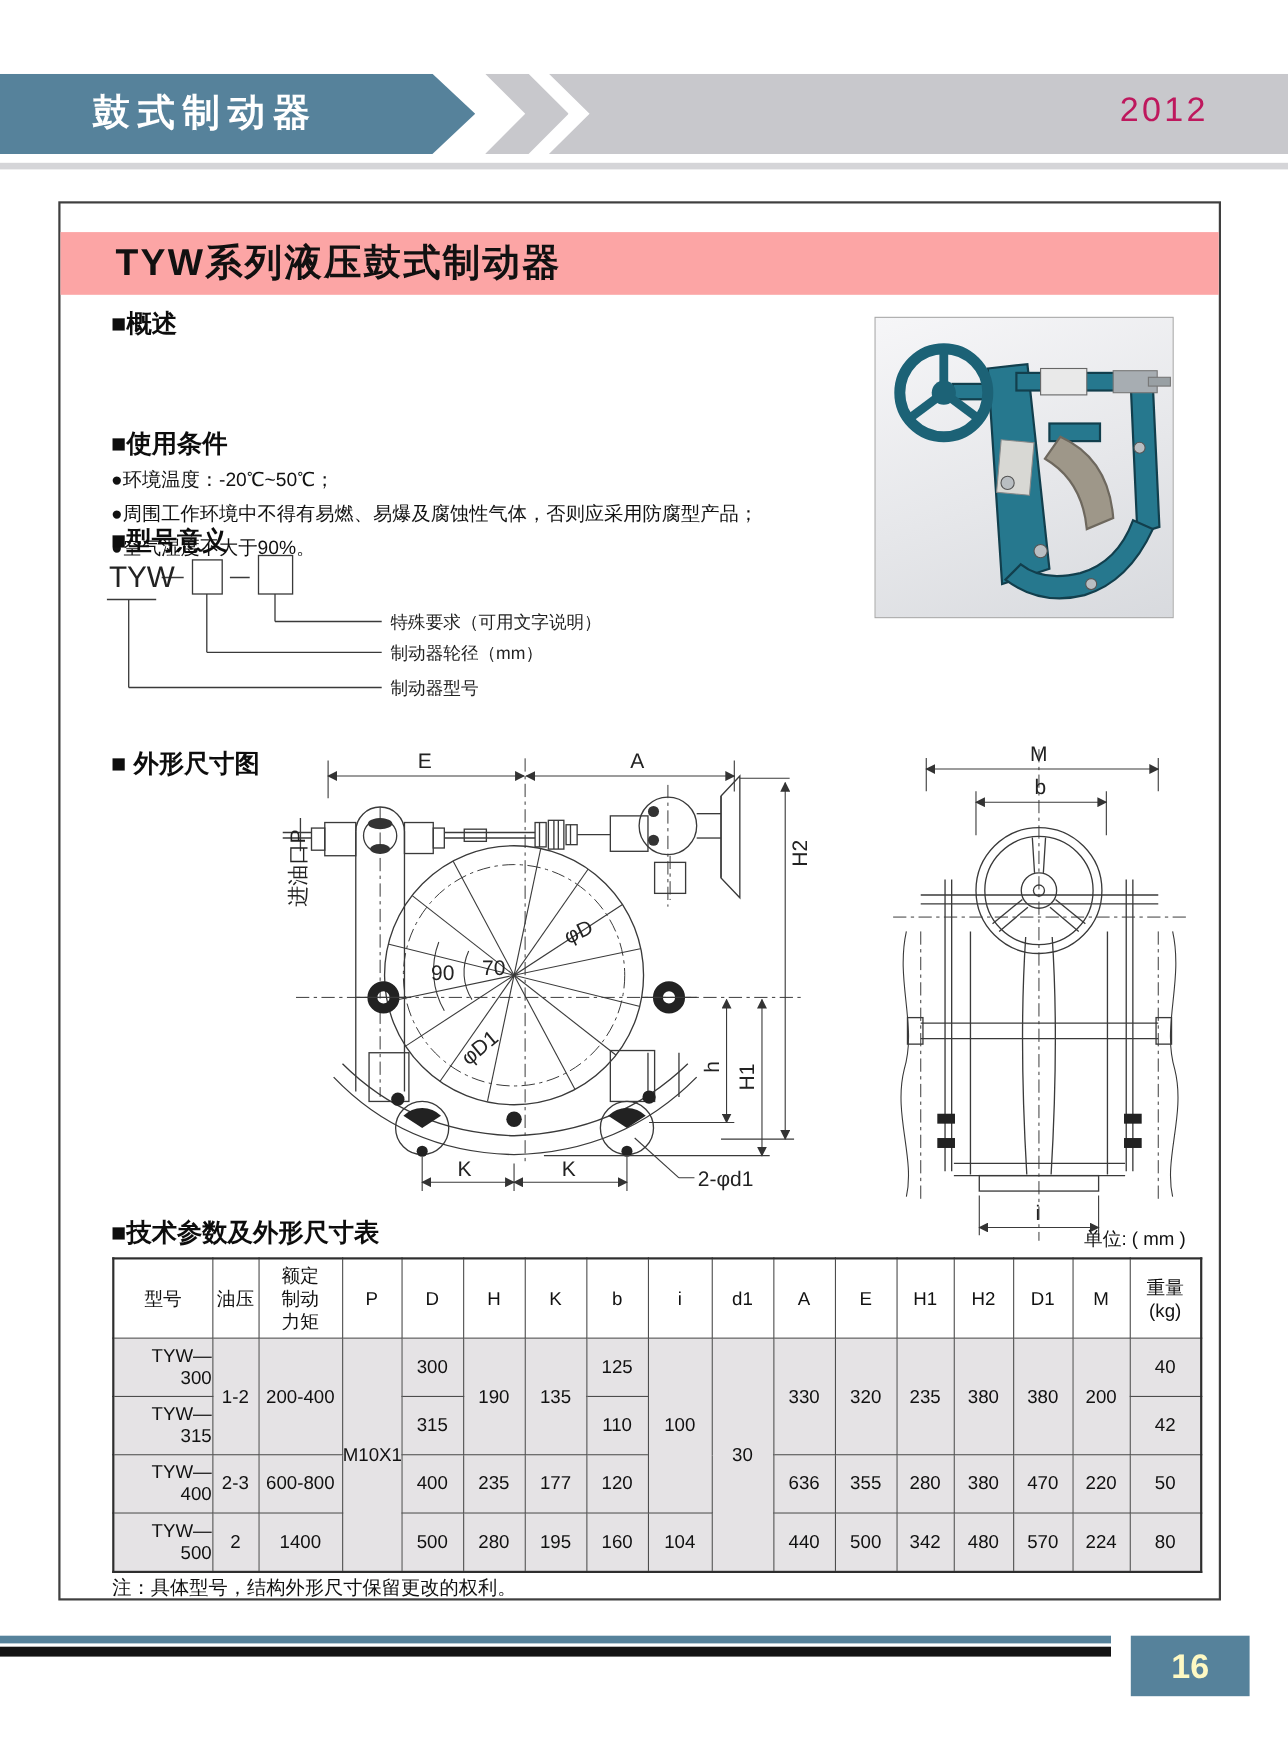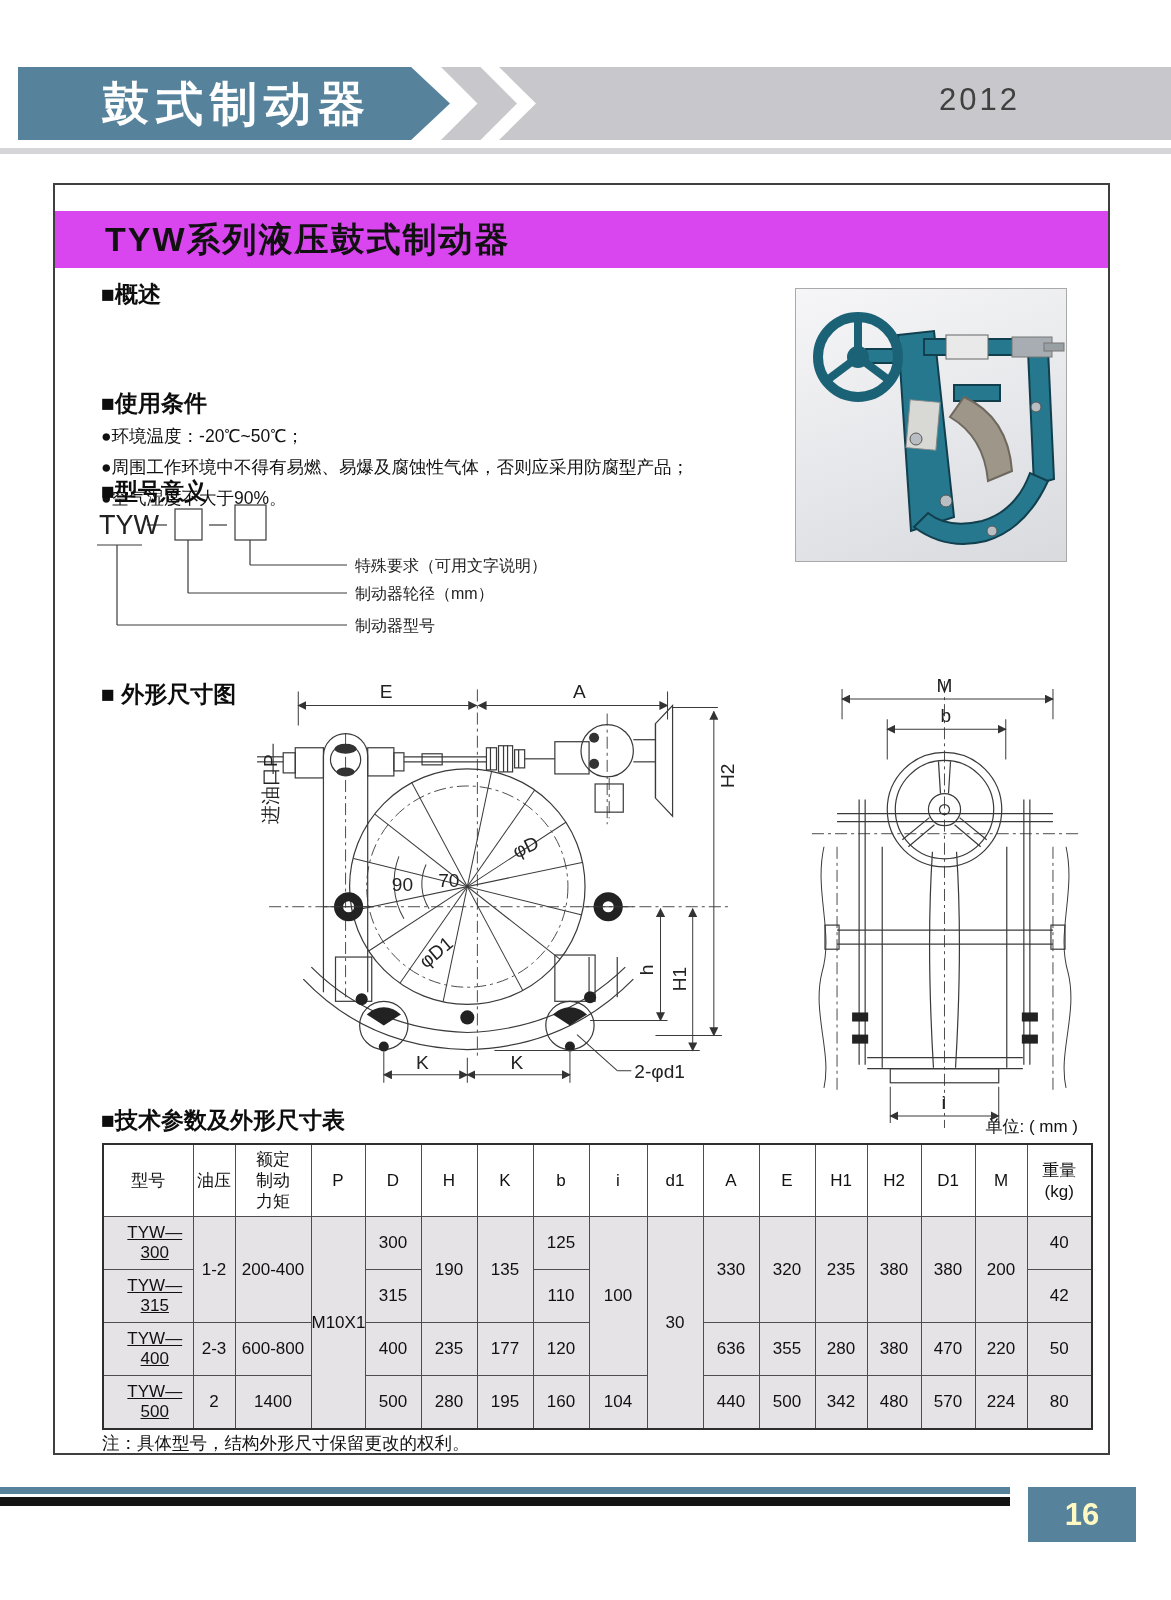--- a/index.html
+++ b/index.html
@@ -2,52 +2,52 @@
 <html><head>
 <meta charset="utf-8">
 <style>
   html,body { margin:0; padding:0; background:#ffffff; }
   body { width:1171px; height:1600px; position:relative; font-family:"Liberation Sans",sans-serif; color:#111; }
   .page { position:absolute; left:0; top:0; width:1171px; height:1600px; overflow:hidden; background:#fff; }
 
   
   .band-blue { position:absolute; left:0; top:67px; width:432px; height:73px; background:#56829b;
     clip-path:polygon(0 0,91% 0,100% 50%,91% 100%,0 100%);
-    color:#fff; font-size:47px; font-weight:bold; letter-spacing:7px; line-height:73px;
-    padding-left:84px; box-sizing:border-box;margin-left:18px; }
+    color:#fff; font-size:34px; font-weight:bold; letter-spacing:7px; line-height:73px;
+    padding-left:84px; box-sizing:border-box; }
   .chev { position:absolute; left:441px; top:67px; width:76px; height:73px; background:#c8c8cc;
     clip-path:polygon(0 0,52% 0,100% 50%,52% 100%,0 100%,48% 50%); }
   .band-gray { position:absolute; left:499px; right:0; top:67px; height:73px; background:#c8c8cc;
     clip-path:polygon(0 0,100% 0,100% 100%,0 100%,5.5% 50%); }
-  .year { position:absolute; left:939px; top:82px; font-size:31px; color:#404040; letter-spacing:3px; }
+  .year { position:absolute; left:1018px; top:82px; font-size:31px; color:#be185d; letter-spacing:3px; }
   .header-rule { position:absolute; left:0; top:148px; width:100%; height:6px; background:#d5d5d8; }
 
   
   .content { position:absolute; left:53px; top:183px; width:1057px; height:1272px;
     border:2px solid #3f3f3f; background:#fff; box-sizing:border-box; }
-  .title-bar { position:absolute; left:0; right:0; top:26px; height:57px; background:#d946ef;
+  .title-bar { position:absolute; left:0; right:0; top:26px; height:57px; background:#fca5a5;
     font-size:34px; font-weight:bold; line-height:57px; padding-left:50px; letter-spacing:2px; }
   .h-sec { position:absolute; font-size:23px; font-weight:bold; color:#0d0d0d; }
   .overview-p { position:absolute; left:46px; top:130px; width:670px; font-size:17.5px;
     line-height:27px; text-indent:2em; }
   .cond-list { position:absolute; left:46px; top:236px; margin:0; padding:0; list-style:none;
     font-size:17.5px; line-height:31px; }
   .model-svg { position:absolute; left:42px; top:316px; }
   .photo { position:absolute; left:740px; top:103px; width:270px; height:272px;
     border:1px solid #a9a9a9; background:linear-gradient(160deg,#f6f6f8 0%,#e6e7ea 55%,#d8dade 100%); }
   .front-svg { position:absolute; left:198px; top:470px; }
   .side-svg  { position:absolute; left:756px; top:486px; }
   .unit { position:absolute; right:30px; top:930px; font-size:17px; }
   .spec { position:absolute; left:47px; top:958px; width:963px; border-collapse:collapse;
     border:2px solid #2e2e2e; table-layout:fixed; }
   .spec th, .spec td { border:1px solid #4d4d4d; text-align:center; font-size:17px;
     padding:0; overflow:hidden; }
   .spec thead th { height:71px; background:#fff; font-weight:normal; white-space:pre-line; line-height:21px; }
   .spec tbody td { height:52px; background:#e5e3e5; }
-  .spec td.model { text-align:center; padding-left:13px;text-decoration:underline; }
+  .spec td.model { text-align:right; padding-left:13px; }
   .note { position:absolute; left:47px; top:1246px; font-size:17.5px; }
 
   
   .f-blue  { position:absolute; left:0; top:1487px; width:1010px; height:7px; background:#56829b; }
   .f-black { position:absolute; left:0; top:1497px; width:1010px; height:9px; background:#141414; }
   .pagebox { position:absolute; left:1028px; top:1487px; width:108px; height:55px; background:#56829b;
     color:#fef9c3; font-size:31px; font-weight:bold; text-align:center; line-height:55px; }
 
   
   .dl  { stroke:#3a3a3a; stroke-width:1.2; fill:none; }

